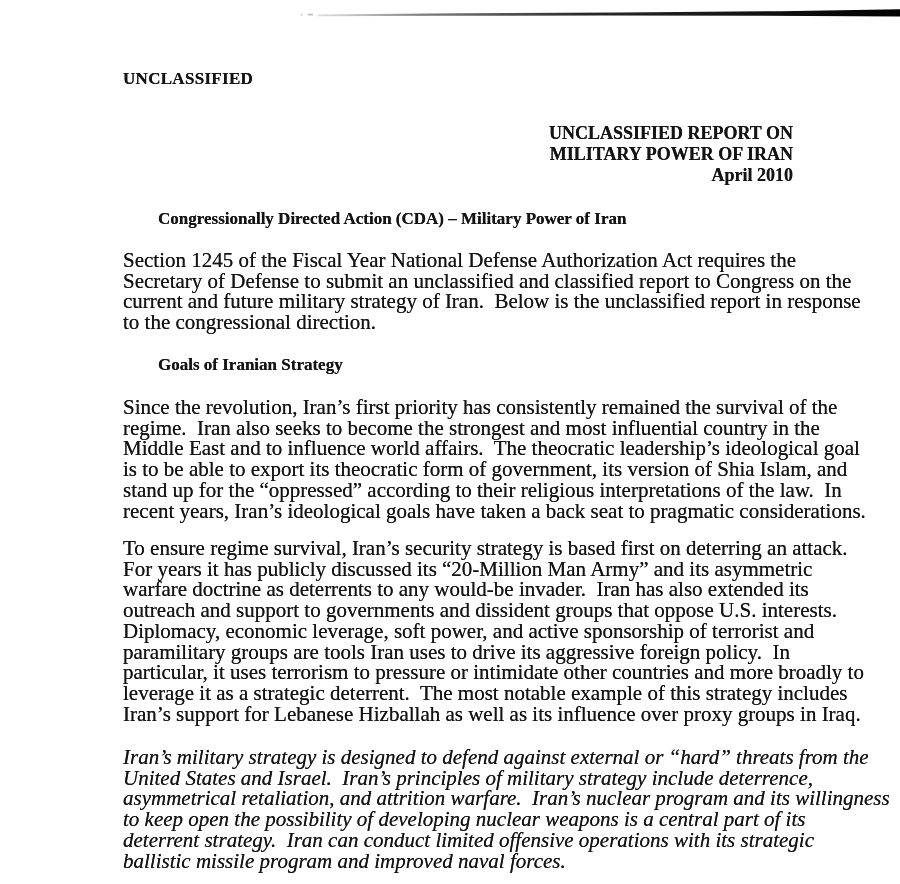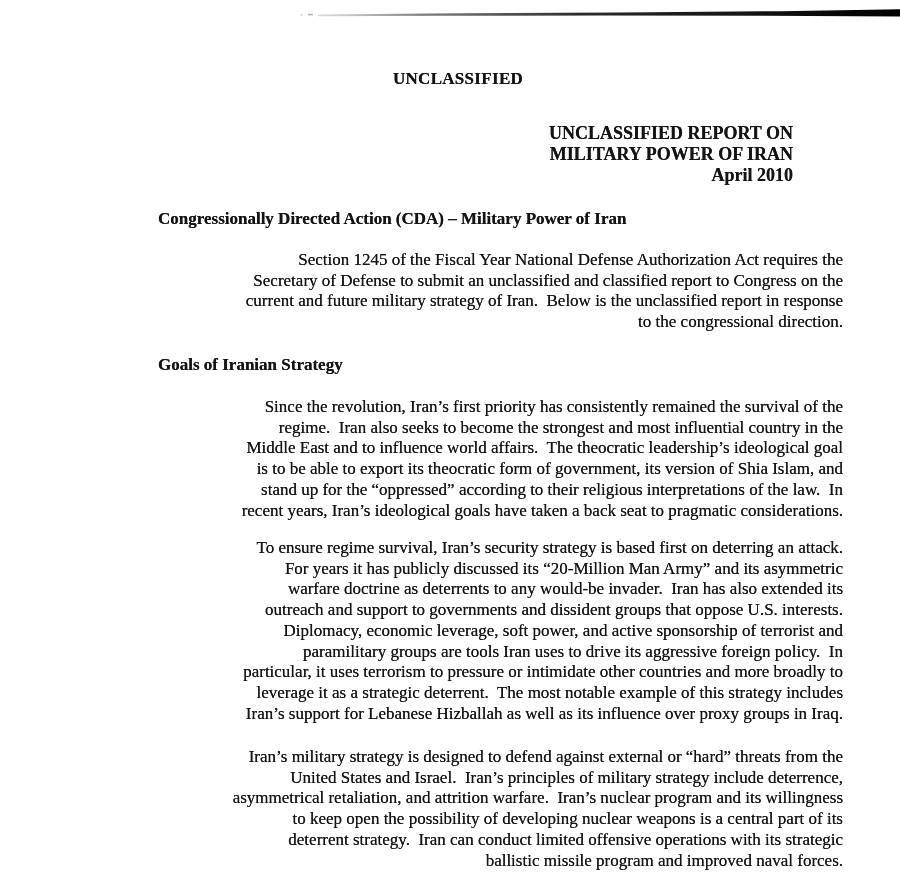--- a/index.html
+++ b/index.html
@@ -27,21 +27,20 @@
     left: 0;
     width: 900px;
     height: 26px;
     pointer-events: none;
   }
   .classification {
     position: absolute;
     top: 69px;
     left: 123px;
     width: 670px;
-    text-align: center;
     font-weight: bold;
     font-size: 17px;
     letter-spacing: 0.3px;
   }
   .title-block {
     position: absolute;
     top: 123px;
     left: 123px;
     width: 670px;
     text-align: right;
@@ -59,29 +58,28 @@
     font-size: 17px;
     line-height: 20.7px;
     margin-left: 35px;
   }
   .heading-cda { top: 209px; }
   .heading-goals { top: 355px; font-family: Liberation Serif, serif; }
   .para {
     position: absolute;
     left: 123px;
     width: 720px;
-    font-size: 17px;
+    font-size: 21px;
     line-height: 20.7px;
     white-space: pre;
-    text-align: right;
   }
   .para-1 { top: 250px; }
   .para-2 { top: 397px; }
   .para-3 { top: 538px; }
-  .para-4 { top: 747px; }
+  .para-4 { top: 747px; font-style: italic; }
 </style>
 </head>
 <body>
 
 <div class="page">
 
   <svg class="artifact-line" viewBox="0 0 900 26" xmlns="http://www.w3.org/2000/svg">
     <defs>
       <linearGradient id="lineFade" x1="0" y1="0" x2="1" y2="0">
         <stop offset="0" stop-color="#bdbdbd" stop-opacity="0.55"></stop>

